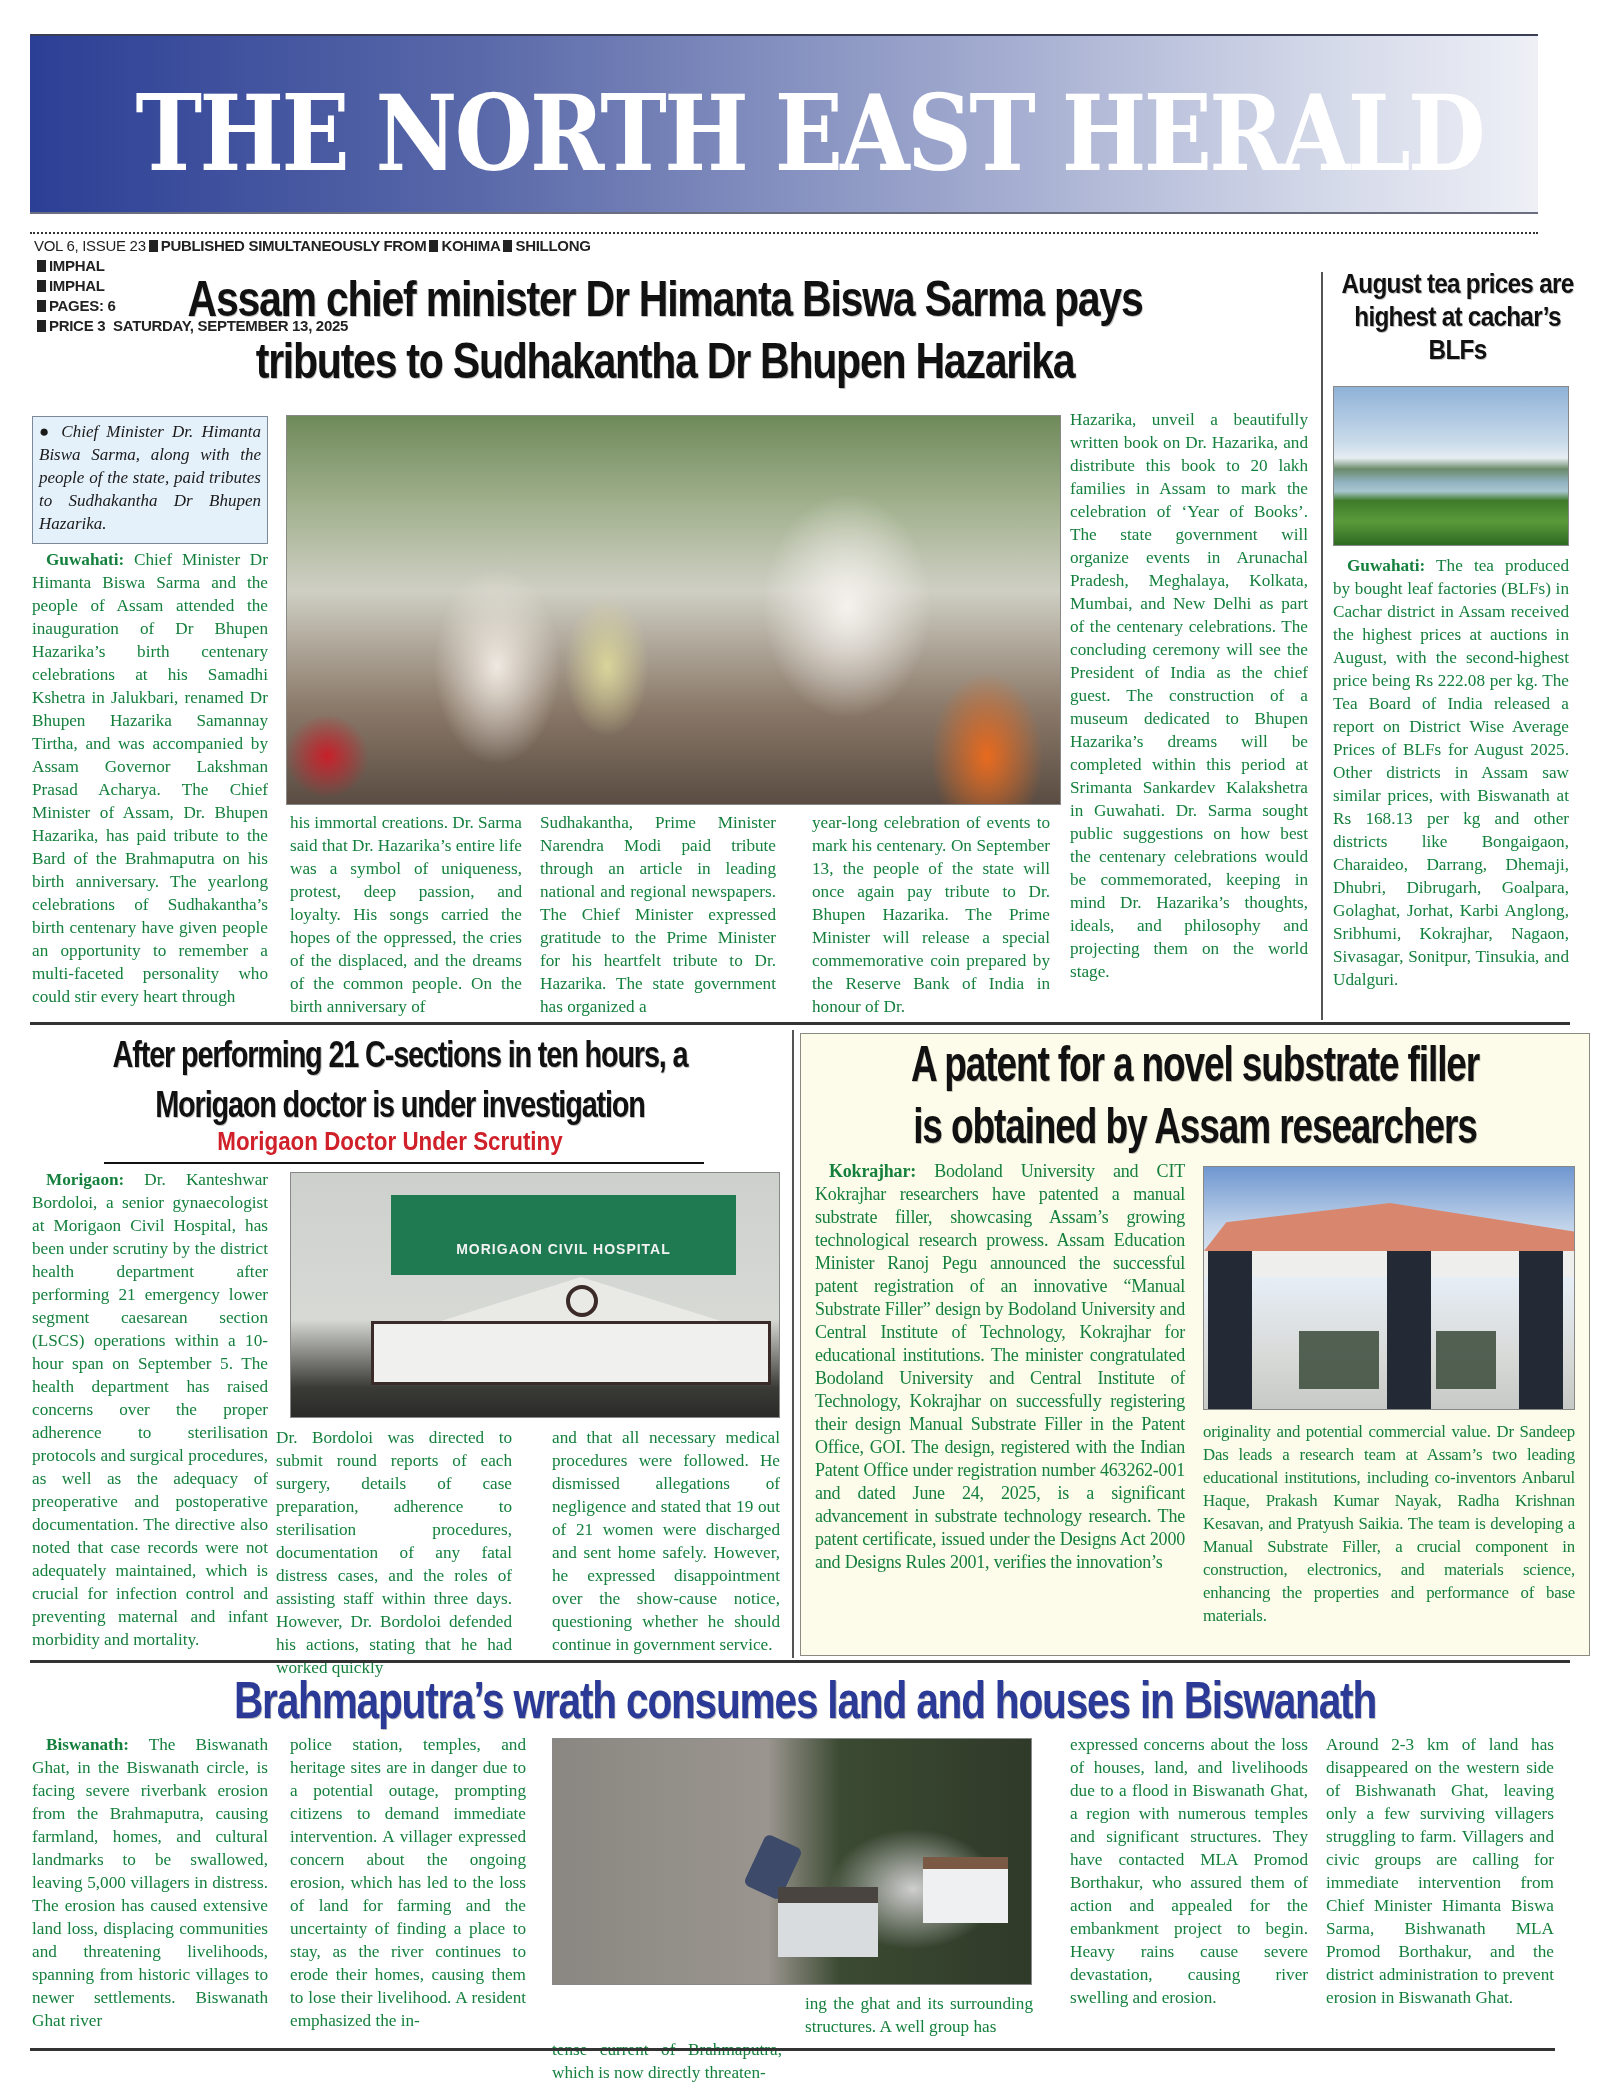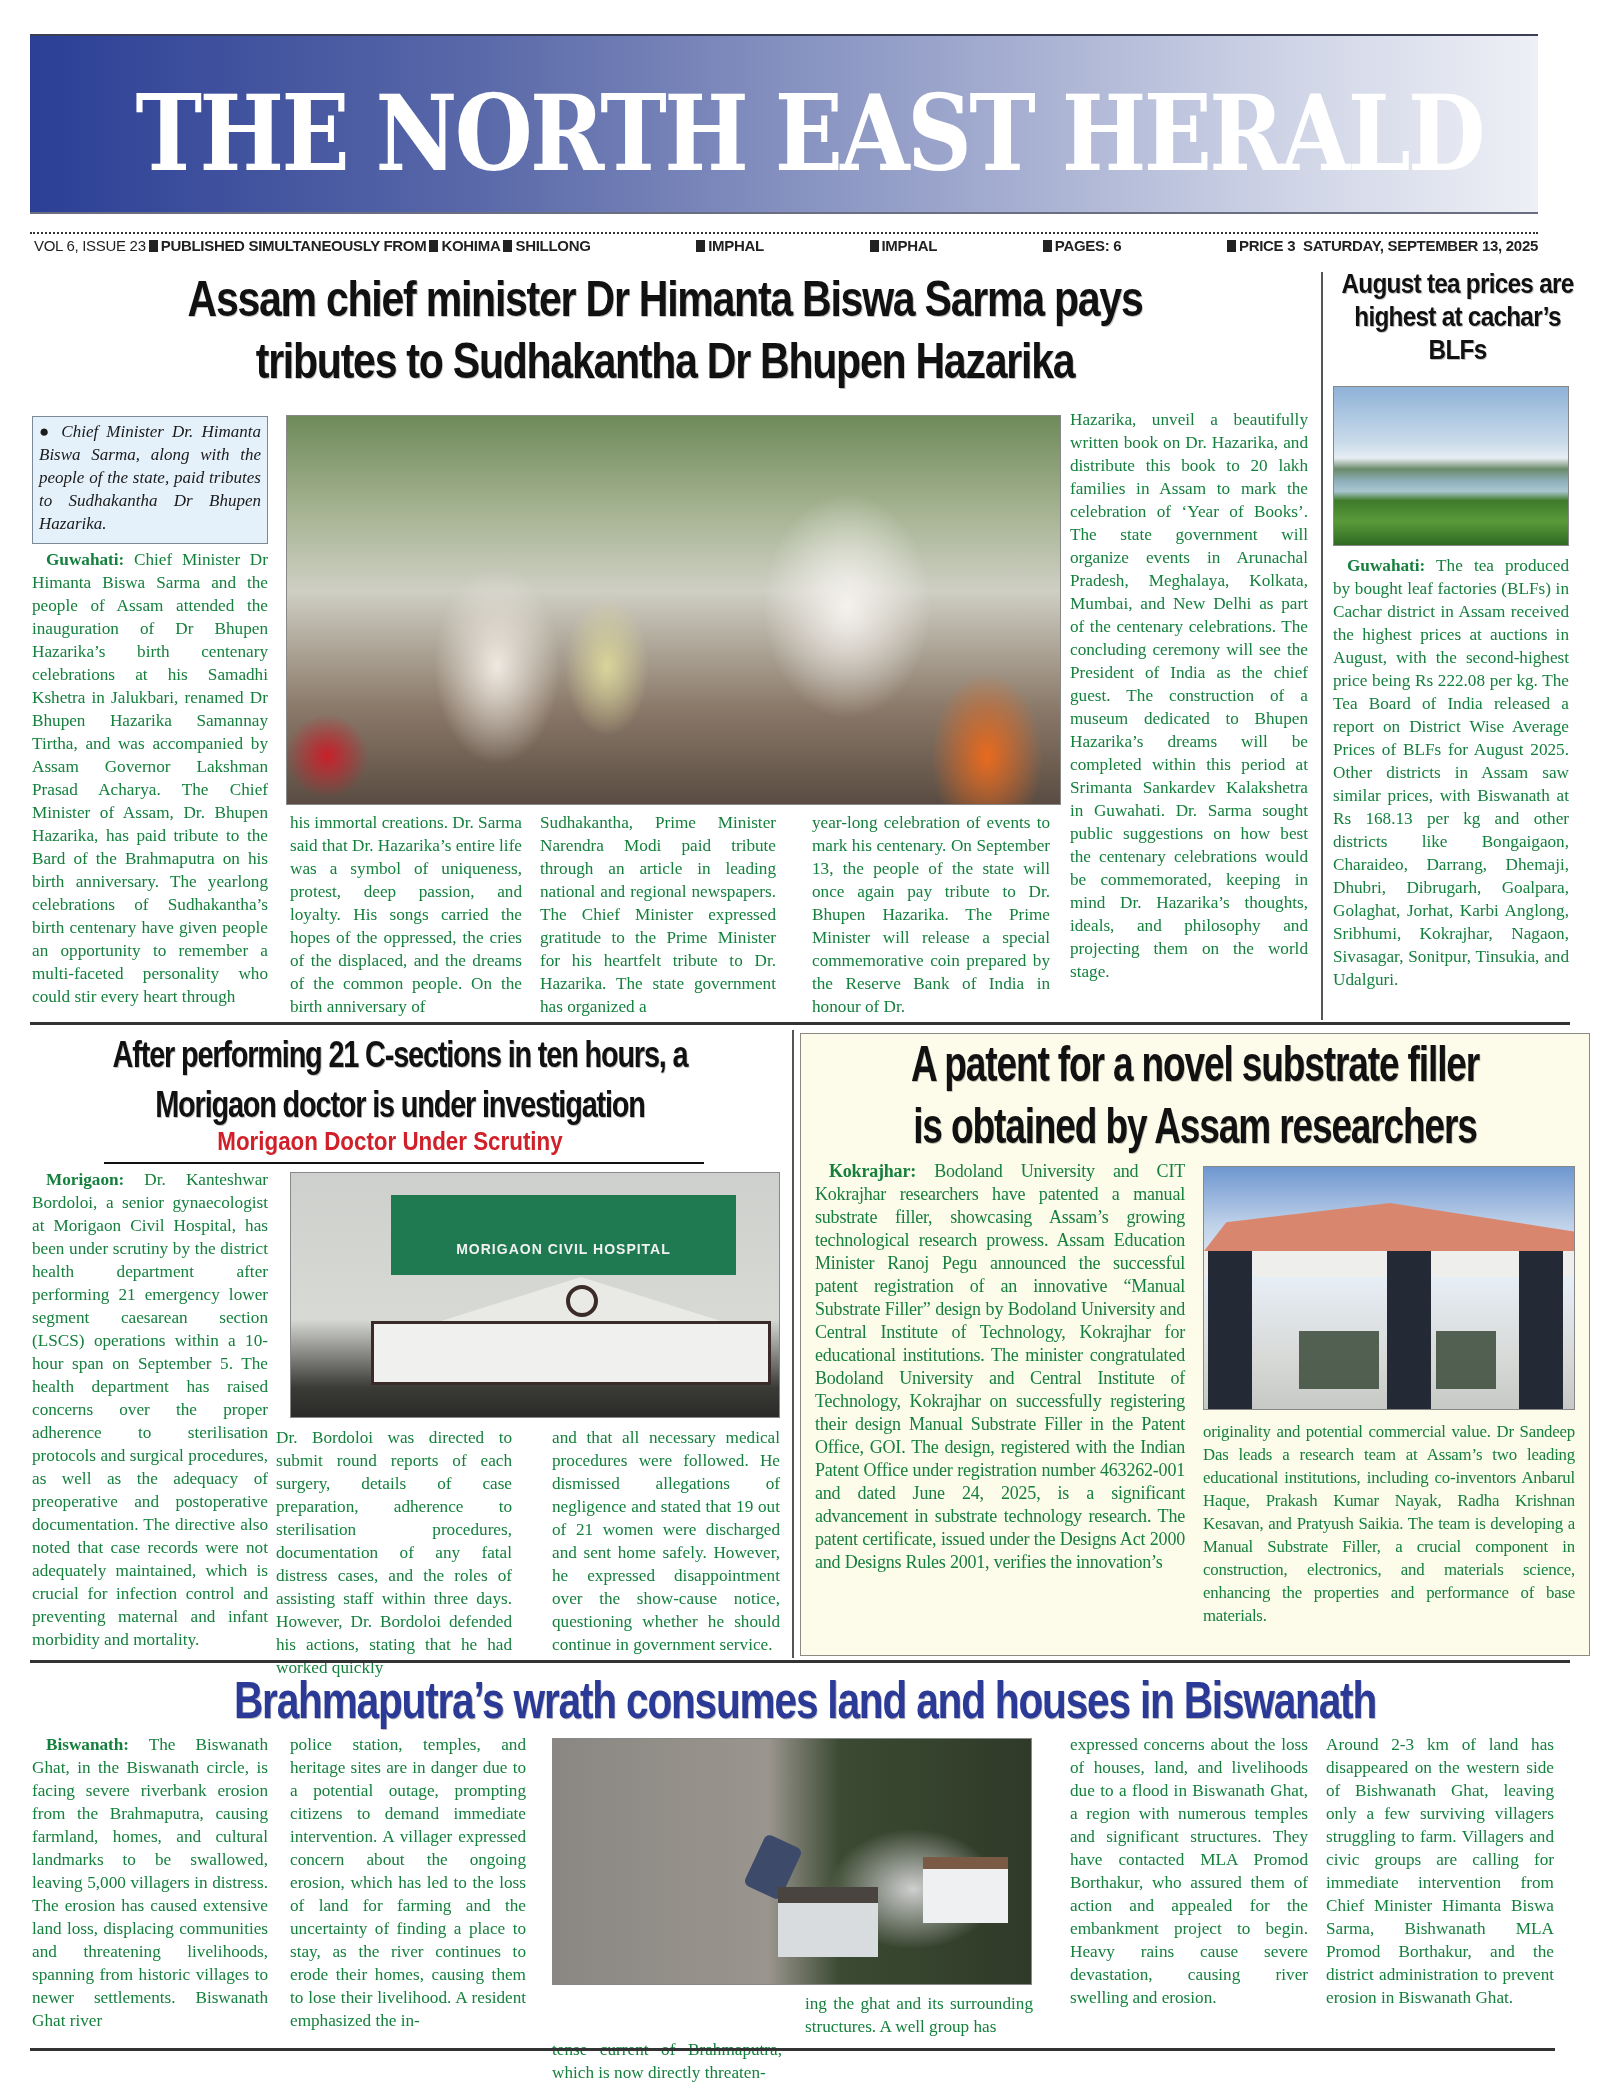--- a/index.html
+++ b/index.html
@@ -19,21 +19,21 @@
     font-family: "DejaVu Serif", "Liberation Serif", serif; font-weight: 900;
     font-size: 104px; line-height: 104px; color: #ffffff; letter-spacing: -3px;
     transform: scaleX(0.86); transform-origin: center;
     white-space: nowrap;
   }
   .dotted-rule { left: 30px; top: 232px; width: 1508px; border-top: 2px dotted #333; }
   .dateline {
     left: 34px; top: 236px; width: 1504px; height: 20px;
     font-family: "Liberation Sans", "DejaVu Sans", sans-serif; font-weight: bold;
     font-size: 15px; line-height: 20px; color: #222; white-space: nowrap;
-    display: flex; justify-content: space-between; letter-spacing: -0.3px;
+    display: flex; justify-content: space-between; letter-spacing: -0.3px; flex-direction: column;
   }
   .dateline .sq { display: inline-block; width: 9px; height: 12px; background: #222; margin: 0 3px -1px 3px; }
   .dateline .plain { font-weight: normal; }
 
   
   .hl {
     font-family: "Liberation Sans", "DejaVu Sans", sans-serif; font-weight: 900;
     color: #111; text-align: center; letter-spacing: -1.5px;
     text-shadow: 1px 1px 0 rgba(0,0,0,0.25);
   }

